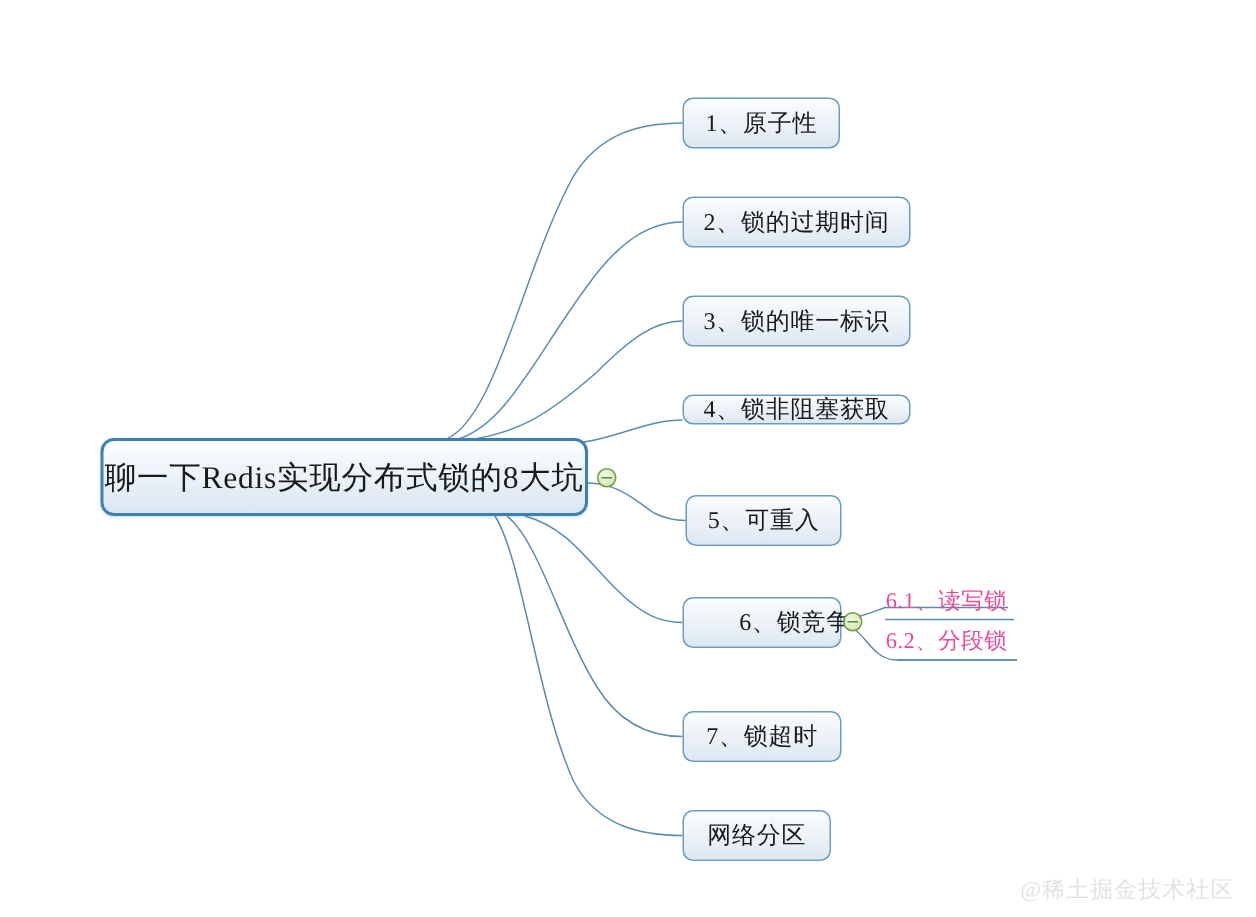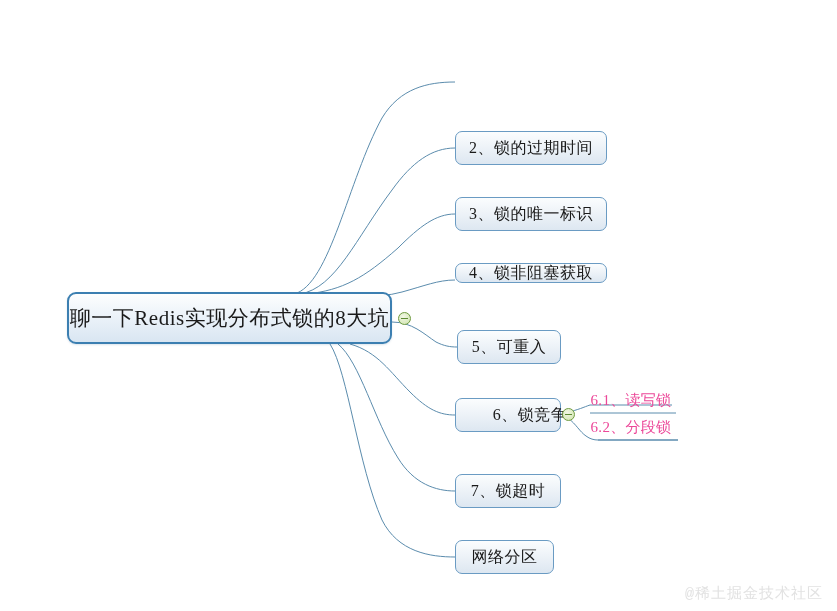--- a/index.html
+++ b/index.html
@@ -75,21 +75,21 @@
     height: 1px;
     background: #5d8a33;
   }
   .watermark {
     position: absolute;
     right: 14px;
     bottom: 8px;
     font-size: 15px;
     color: #e2e2e2;
     letter-spacing: 1px;
-    font-family: Liberation Mono, monospace;
+    font-family: Liberation Serif, serif;
   }
 </style>
 </head>
 <body>
 
 <div id="canvas">
 
   <svg id="links" viewBox="0 0 837 611" width="837" height="611" xmlns="http://www.w3.org/2000/svg">
     <g fill="none" stroke="#5b8cad" stroke-width="1.2">
       <path d="M 294 294 C 330 285 348 180 382 118 C 400 88 428 82 455 82" stroke-width="1"></path>
@@ -108,20 +108,23 @@
       <line x1="598" y1="440" x2="678" y2="440" stroke-width="1"></line>
     </g>
   </svg>
 
   <div class="node node-root" style="left:67px; top:292px; width:325px; height:52px;">
     <span>聊一下Redis实现分布式锁的8大坑</span>
   </div>
 
   <div class="toggle" style="left:398px; top:312px;"></div>
 
+  <div class="node node-branch" style="left:455px; top:65px; width:105px; height:34px;">
+    <span>1、原子性</span>
+  </div>
 
   <div class="node node-branch" style="left:455px; top:131px; width:152px; height:34px;">
     <span>2、锁的过期时间</span>
   </div>
 
   <div class="node node-branch" style="left:455px; top:197px; width:152px; height:34px;text-align:right;">
     <span>3、锁的唯一标识</span>
   </div>
 
   <div class="node node-branch" style="left:455px; top:263px; width:152px; height:20px;">

